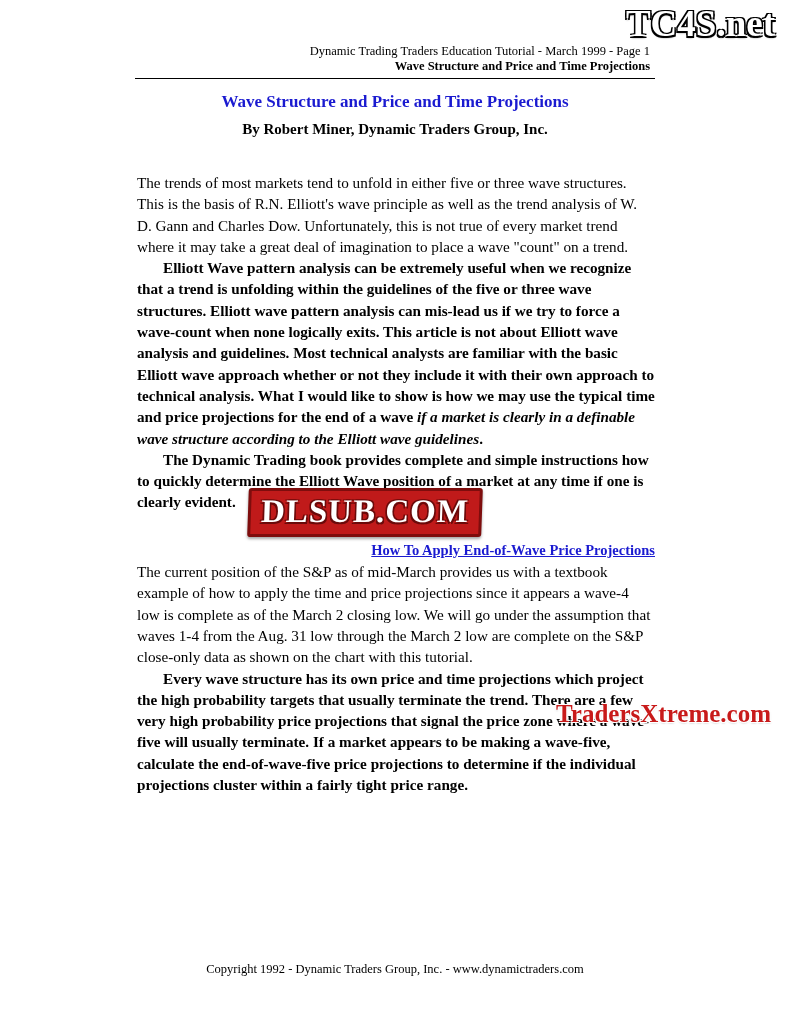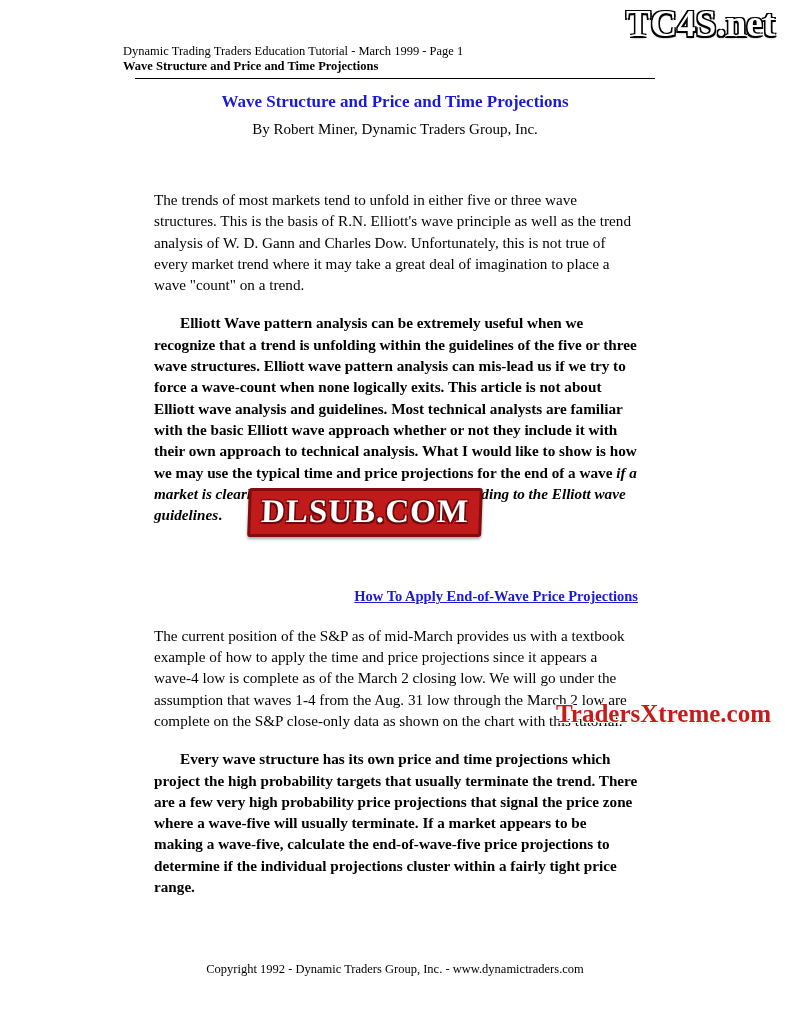--- a/index.html
+++ b/index.html
@@ -35,24 +35,24 @@
     letter-spacing: 0px;
     text-shadow:
       -1.5px -1.5px 0 #000, 1.5px -1.5px 0 #000,
       -1.5px 1.5px 0 #000, 1.5px 1.5px 0 #000,
       0px 2px 2px rgba(0,0,0,0.5);
     z-index: 20;
   }
 
   .header {
     position: absolute;
-    left: 123px;
+    left: 130px;
     top: 44px;
     width: 520px;
-    text-align: left;
+    text-align: right;
     font-size: 12.5px;
     line-height: 15px;
   }
   .header .line2 { font-weight: bold; }
 
   .hrule {
     position: absolute;
     left: 135px;
     top: 78px;
     width: 520px;
@@ -70,33 +70,34 @@
     color: #1a1ad0;
   }
 
   .byline {
     position: absolute;
     left: 135px;
     top: 121px;
     width: 520px;
     text-align: center;
     font-size: 15px;
+    font-weight: bold;
   }
 
   .body {
     position: absolute;
     left: 137px;
     top: 172px;
     width: 518px;
     font-size: 15.2px;
     line-height: 21.3px;
     text-align: left;
   }
   .body p {
-    margin: 17px;
+    margin: 0;
   }
   .body p.indent { text-indent: 26px; font-weight: bold; }
   .body em { font-style: italic; }
 
   .subhead {
     font-size: 14.5px;
     font-weight: bold;
     color: #1a1ad0;
     text-decoration: underline;
     margin-top: 4px;
@@ -166,20 +167,21 @@
 
   <div class="hrule"></div>
 
   <div class="title">Wave Structure and Price and Time Projections</div>
 
   <div class="byline">By Robert Miner, Dynamic Traders Group, Inc.</div>
 
   <div class="body">
     <p>The trends of most markets tend to unfold in either five or three wave structures. This is the basis of R.N. Elliott's wave principle as well as the trend analysis of W. D. Gann and Charles Dow. Unfortunately, this is not true of every market trend where it may take a great deal of imagination to place a wave "count" on a trend.</p>
     <p class="indent"><span>Elliott Wave pattern analysis can be extremely useful when we recognize that a trend is unfolding within the guidelines of the five or three wave structures. Elliott wave pattern analysis can mis-lead us if we try to force a wave-count when none logically exits. This article is not about Elliott wave analysis and guidelines. Most technical analysts are familiar with the basic Elliott wave approach whether or not they include it with their own approach to technical analysis. What I would like to show is how we may use the typical time and price projections for the end of a wave </span><em>if a market is clearly in a definable wave structure according to the Elliott wave guidelines</em><span>.</span></p>
+    <p class="indent">The Dynamic Trading book provides complete and simple instructions how to quickly determine the Elliott Wave position of a market at any time if one is clearly evident.</p>
     <div class="gap" style="height:27px"></div>
     <p class="subhead">How To Apply End-of-Wave Price Projections</p>
     <p>The current position of the S&amp;P as of mid-March provides us with a textbook example of how to apply the time and price projections since it appears a wave-4 low is complete as of the March 2 closing low. We will go under the assumption that waves 1-4 from the Aug. 31 low through the March 2 low are complete on the S&amp;P close-only data as shown on the chart with this tutorial.</p>
     <p class="indent">Every wave structure has its own price and time projections which project the high probability targets that usually terminate the trend. There are a few very high probability price projections that signal the price zone where a wave-five will usually terminate. If a market appears to be making a wave-five, calculate the end-of-wave-five price projections to determine if the individual projections cluster within a fairly tight price range.</p>
   </div>
 
   <div class="wm-mid">DLSUB.COM</div>
 
   <div class="footer">Copyright 1992 - Dynamic Traders Group, Inc. - www.dynamictraders.com</div>
 

